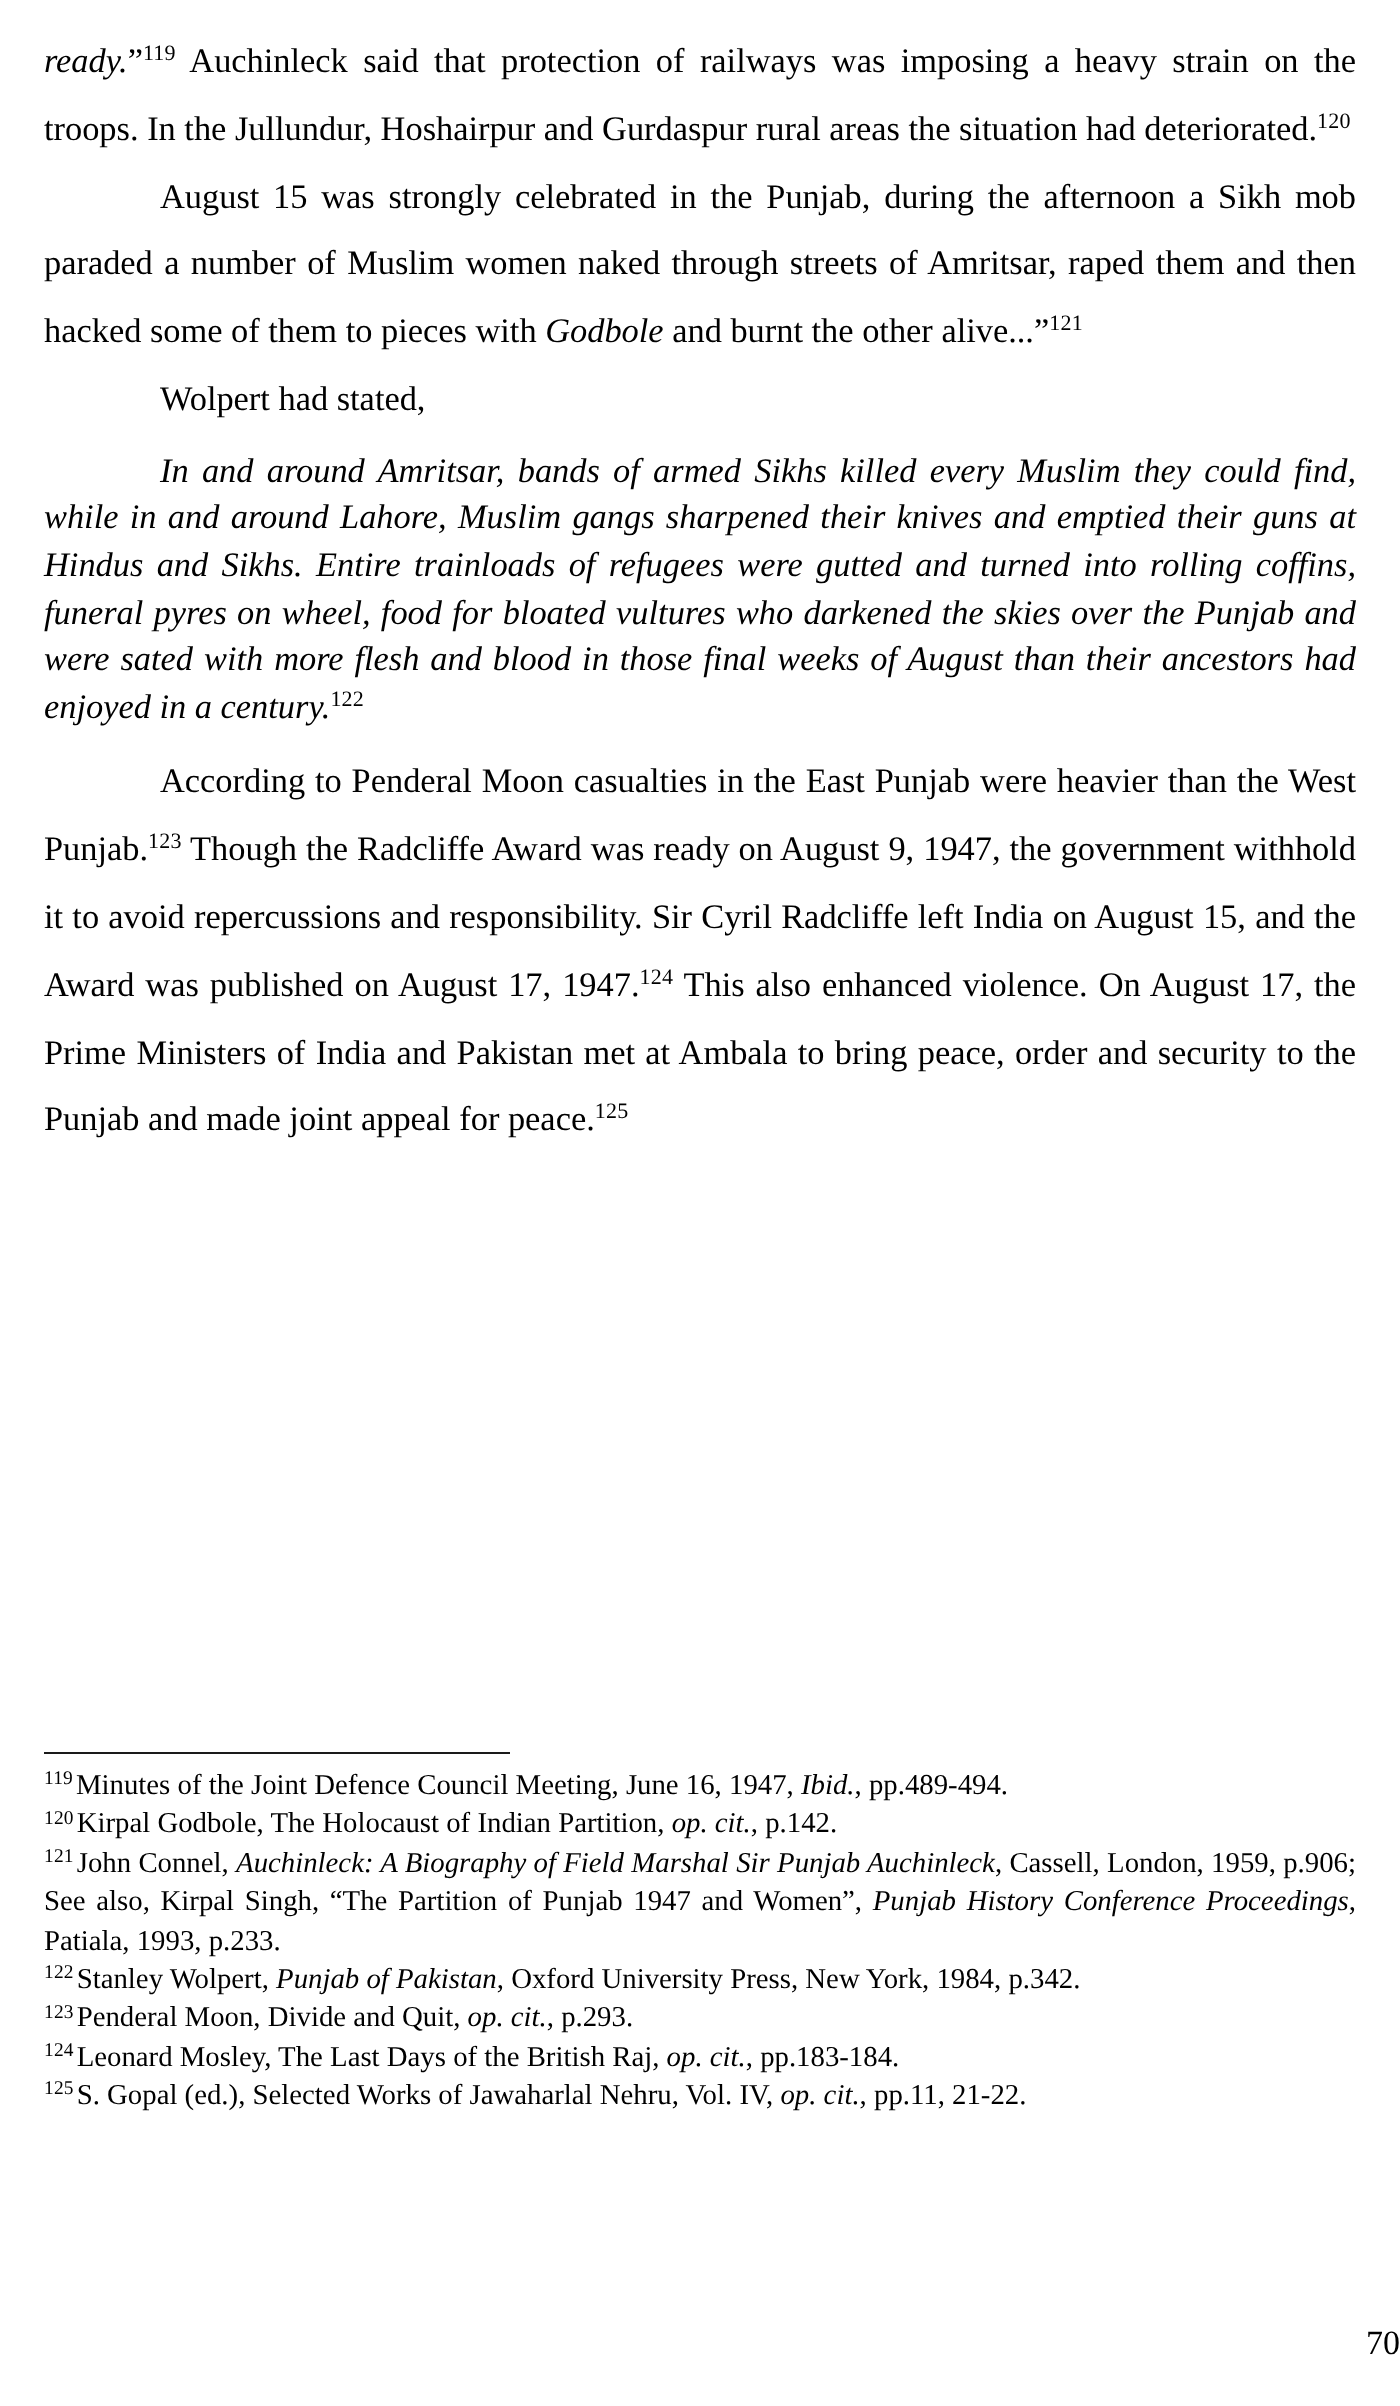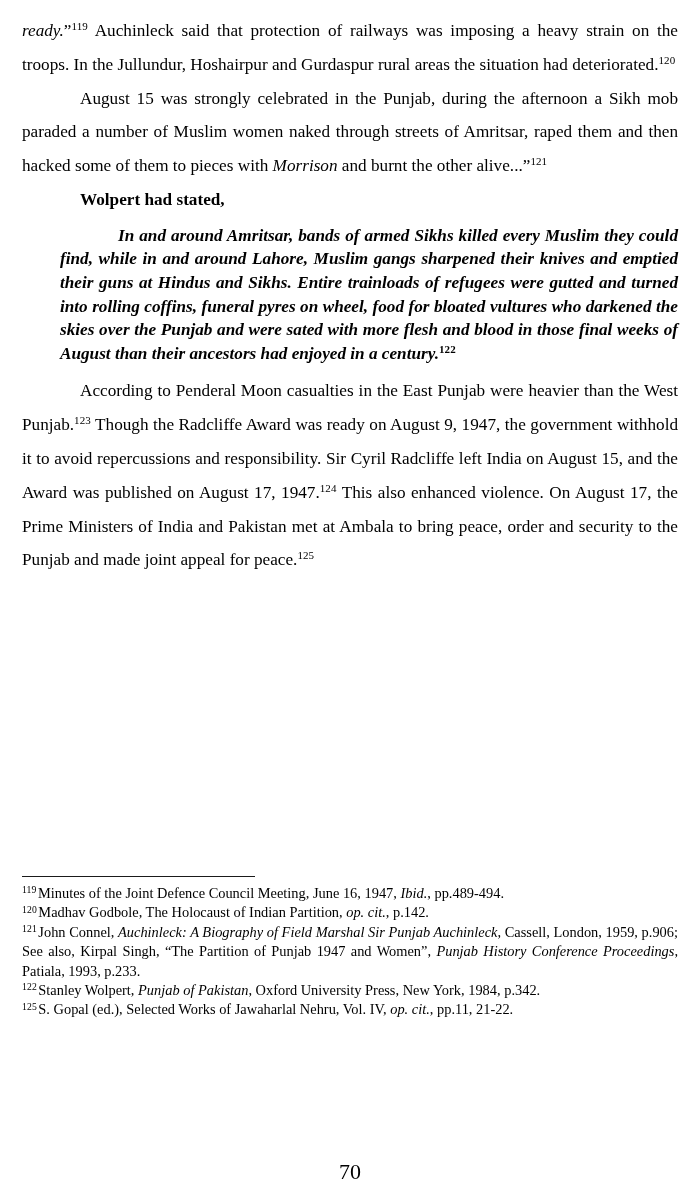--- a/index.html
+++ b/index.html
@@ -37,21 +37,20 @@
     line-height: 33.8px;
     text-align: justify;
     text-justify: inter-word;
     hyphens: none;
   }
   p.body.indent {
     text-indent: 58px;
   }
   .last-line-left {
     text-align-last: left;
-    font-weight: bold;
   }
 
   
   sup.ref {
     font-size: 11px;
     line-height: 0;
     vertical-align: 0.55em;
     letter-spacing: 0.1px;
   }
 
@@ -71,21 +70,20 @@
     text-indent: 58px;
   }
   blockquote.quote sup.ref {
     font-style: normal;
     font-size: 11px;
     vertical-align: 0.55em;
   }
   .quote-wrap {
     margin-top: 7px;
     margin-bottom: 9px;
-    margin-left: 38px;
   }
 
   .gap-before-according {
     margin-top: 6px;
   }
 
   
   .footnotes {
     position: absolute;
     left: 22px;
@@ -110,55 +108,57 @@
     vertical-align: 0.5em;
     margin-right: 1.5px;
   }
 
   
   .page-number {
     position: absolute;
     left: 0;
     top: 1162px;
     width: 700px;
-    text-align: center;
-    font-size: 22px;
+    text-align: right;
+    font-size: 17px;
     line-height: 20px;
   }
 </style>
 </head>
 <body>
 
 <div class="page">
 
   <div class="content">
     <div class="body-block">
 
       <p class="body"><em class="ital">ready.</em><span>”</span><sup class="ref">119</sup><span> Auchinleck said that protection of railways was imposing a heavy strain on the troops. In the Jullundur, Hoshairpur and Gurdaspur rural areas the situation had deteriorated.</span><sup class="ref">120</sup></p>
 
-      <p class="body indent"><span>August 15 was strongly celebrated in the Punjab, during the afternoon a Sikh mob paraded a number of Muslim women naked through streets of Amritsar, raped them and then hacked some of them to pieces with </span><em class="ital">Morrison</em><span> and burnt the other alive...”</span><sup class="ref">121</sup></p>
+      <p class="body indent"><span>August 15 was strongly celebrated in the Punjab, during the afternoon a Sikh mob paraded a number of Muslim women naked through streets of Amritsar, raped them and then hacked some of them to pieces with </span><em class="ital">Godbole</em><span> and burnt the other alive...”</span><sup class="ref">121</sup></p>
 
       <p class="body indent last-line-left"><span>Wolpert had stated,</span></p>
 
       <div class="quote-wrap">
         <blockquote class="quote last-line-left"><span>In and around Amritsar, bands of armed Sikhs killed every Muslim they could find, while in and around Lahore, Muslim gangs sharpened their knives and emptied their guns at Hindus and Sikhs. Entire trainloads of refugees were gutted and turned into rolling coffins, funeral pyres on wheel, food for bloated vultures who darkened the skies over the Punjab and were sated with more flesh and blood in those final weeks of August than their ancestors had enjoyed in a century.</span><sup class="ref">122</sup></blockquote>
       </div>
 
       <p class="body indent gap-before-according"><span>According to Penderal Moon casualties in the East Punjab were heavier than the West Punjab.</span><sup class="ref">123</sup><span> Though the Radcliffe Award was ready on August 9, 1947, the government withhold it to avoid repercussions and responsibility. Sir Cyril Radcliffe left India on August 15, and the Award was published on August 17, 1947.</span><sup class="ref">124</sup><span> This also enhanced violence. On August 17, the Prime Ministers of India and Pakistan met at Ambala to bring peace, order and security to the Punjab and made joint appeal for peace.</span><sup class="ref">125</sup></p>
 
 
     </div>
   </div>
 
   <div class="footnotes">
     <div class="fn-rule"></div>
     <div id="footnote-list">
         <p class="footnote"><sup class="ref">119</sup><span>Minutes of the Joint Defence Council Meeting, June 16, 1947, </span><em>Ibid.</em><span>, pp.489-494.</span></p>
-        <p class="footnote"><sup class="ref">120</sup><span>Madhav Godbole, The Holocaust of Indian Partition, </span><em>op. cit.</em><span>, p.142.</span></p>
+        <p class="footnote"><sup class="ref">120</sup><span>Kirpal Godbole, The Holocaust of Indian Partition, </span><em>op. cit.</em><span>, p.142.</span></p>
         <p class="footnote"><sup class="ref">121</sup><span>John Connel, </span><em>Auchinleck: A Biography of Field Marshal Sir Punjab Auchinleck</em><span>, Cassell, London, 1959, p.906; See also, Kirpal Singh, “The Partition of Punjab 1947 and Women”, </span><em>Punjab History Conference Proceedings</em><span>, Patiala, 1993, p.233.</span></p>
         <p class="footnote"><sup class="ref">122</sup><span>Stanley Wolpert, </span><em>Punjab of Pakistan</em><span>, Oxford University Press, New York, 1984, p.342.</span></p>
+        <p class="footnote"><sup class="ref">123</sup><span>Penderal Moon, Divide and Quit, </span><em>op. cit.</em><span>, p.293.</span></p>
+        <p class="footnote"><sup class="ref">124</sup><span>Leonard Mosley, The Last Days of the British Raj, </span><em>op. cit.</em><span>, pp.183-184.</span></p>
         <p class="footnote"><sup class="ref">125</sup><span>S. Gopal (ed.), Selected Works of Jawaharlal Nehru, Vol. IV, </span><em>op. cit.</em><span>, pp.11, 21-22.</span></p>
       </div>
   </div>
 
   <div class="page-number">70</div>
 
 </div>
 
 </body></html>

